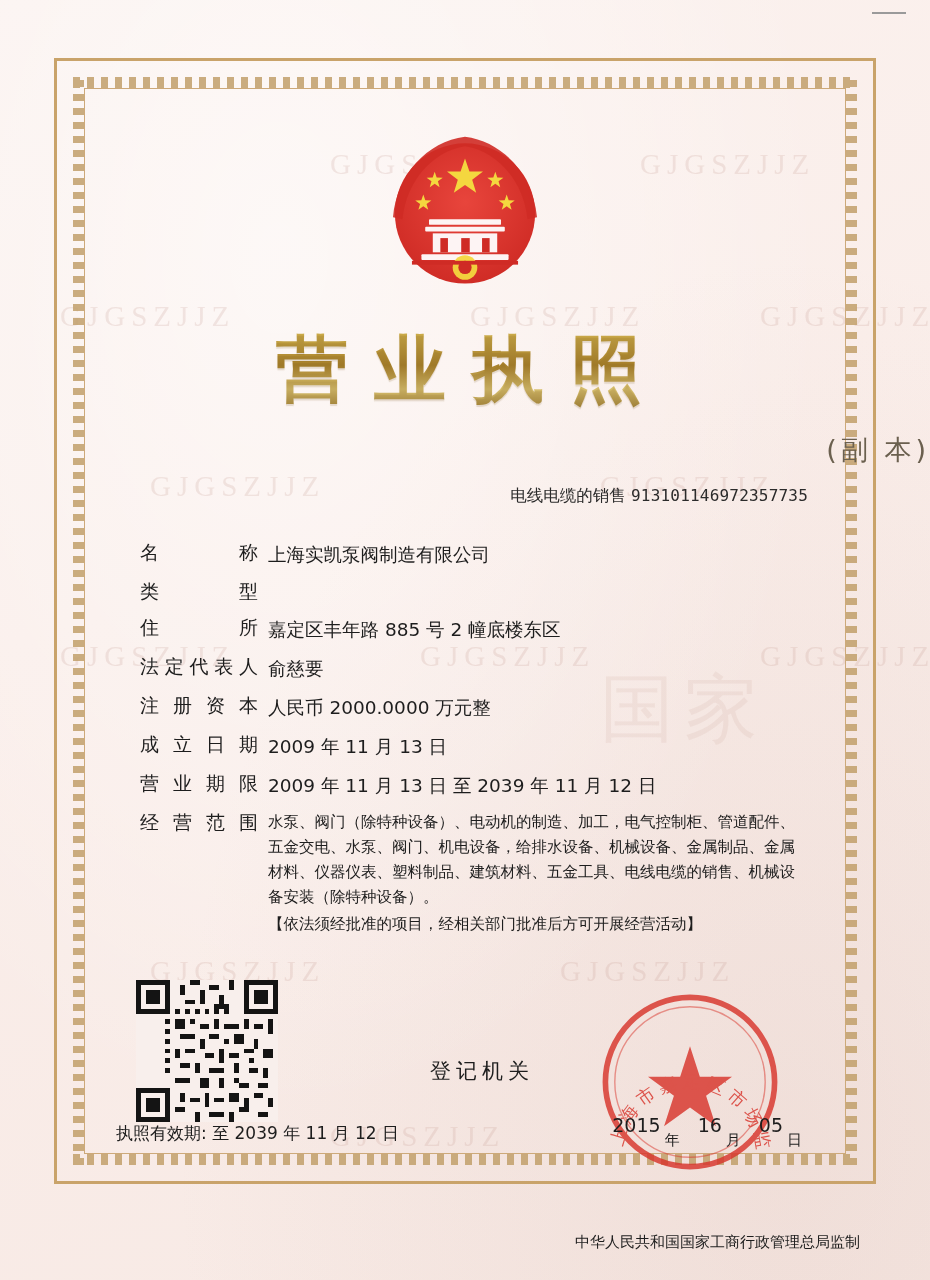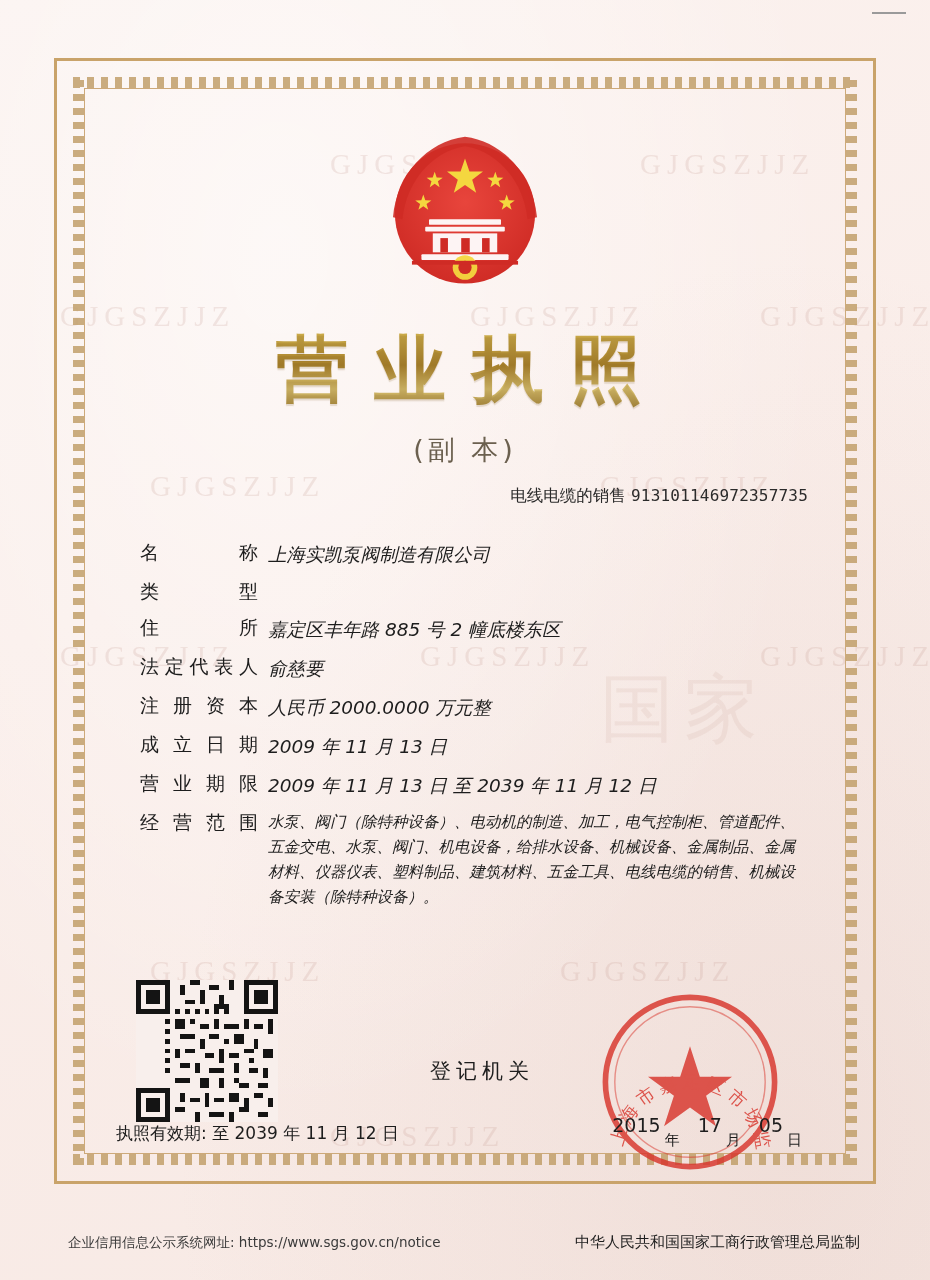--- a/index.html
+++ b/index.html
@@ -112,21 +112,21 @@
     -webkit-background-clip: text;
     background-clip: text;
     color: transparent;
     text-shadow: 0 2px 1px rgba(120,90,30,0.18);
   }
   .subtitle {
     position: absolute;
     left: 0;
     right: 0;
     top: 432px;
-    text-align: center;
+    text-align: right;
     font-family: "DejaVu Sans", sans-serif;
     font-size: 27px;
     letter-spacing: 4px;
     color: #6b604f;
   }
 
   
   .codes {
     position: absolute;
     right: 122px;
@@ -161,21 +161,20 @@
     color: #1d1d1d;
     letter-spacing: 0px;
     display: flex;
     justify-content: space-between;
   }
   .row .value {
     font-size: 18.5px;
     color: #1d1d1d;
     line-height: 29px;
     padding-left: 10px;
-    font-style: italic;
   }
   .scope-value {
     font-size: 15.5px !important;
     line-height: 25px !important;
     width: 540px;
   }
   .scope-note {
     font-size: 15.5px;
     line-height: 25px;
     margin-top: 2px;
@@ -419,20 +418,21 @@
 
     <div class="row" style="margin-top:6px;">
       <div class="label">
         <span>经</span>
         <span>营</span>
         <span>范</span>
         <span>围</span>
       </div>
       <div class="value">
         <div class="scope-value">水泵、阀门（除特种设备）、电动机的制造、加工，电气控制柜、管道配件、五金交电、水泵、阀门、机电设备，给排水设备、机械设备、金属制品、金属材料、仪器仪表、塑料制品、建筑材料、五金工具、电线电缆的销售、机械设备安装（除特种设备）。</div>
+        <div class="scope-note">【依法须经批准的项目，经相关部门批准后方可开展经营活动】</div>
       </div>
     </div>
   </div>
 
   <div class="qr">
     <svg viewBox="0 0 29 29" width="142" height="142" shape-rendering="crispEdges">
       <rect width="29" height="29" fill="#f8efec"></rect>
       <g fill="#141414">
 
         <rect x="0" y="0" width="7" height="1"></rect>
@@ -538,24 +538,23 @@
         <text font-size="19" fill="#d8352c" font-family="'DejaVu Sans', sans-serif" letter-spacing="5">
           <textPath href="#sealArc" startOffset="4%">上海市嘉定区市场监督管理局</textPath>
         </text>
       </g>
     </svg>
   </div>
 
   <div class="date-line">
     <span class="dnum">2015</span>
     <span class="unit">年</span>
-    <span class="dnum">17</span>
+    <span class="dnum">16</span>
     <span class="unit">月</span>
     <span class="dnum">05</span>
     <span class="unit">日</span>
   </div>
 
   <div class="validity">执照有效期: 至 2039 年 11 月 12 日</div>
 
-  <div class="footer-left">企业信用信息公示系统网址: https://www.sgs.gov.cn/notice</div>
   <div class="footer-right">中华人民共和国国家工商行政管理总局监制</div>
 
 </div>
 
 </body></html>

